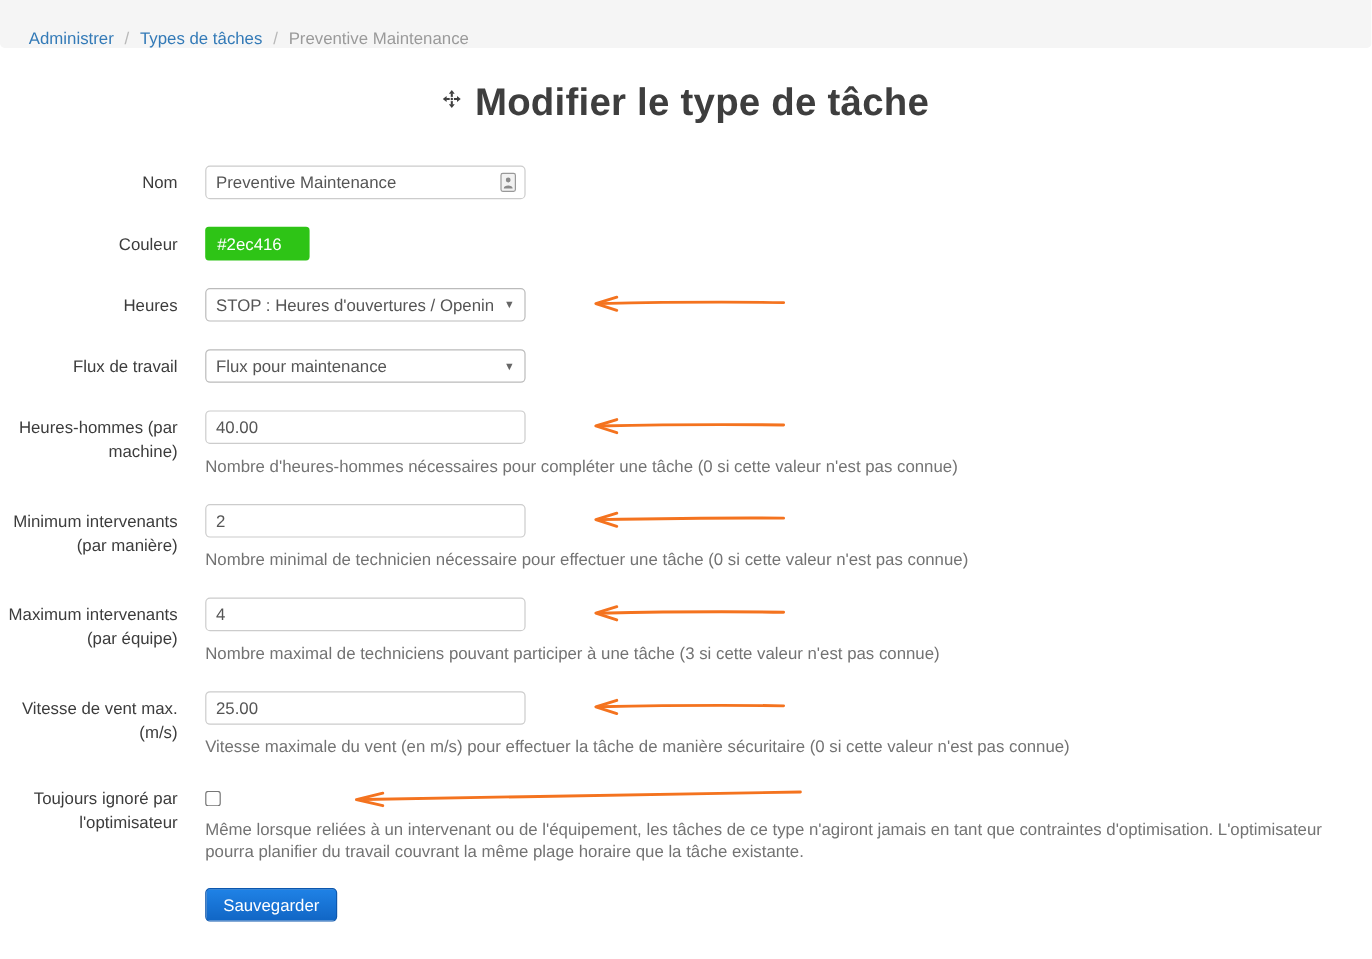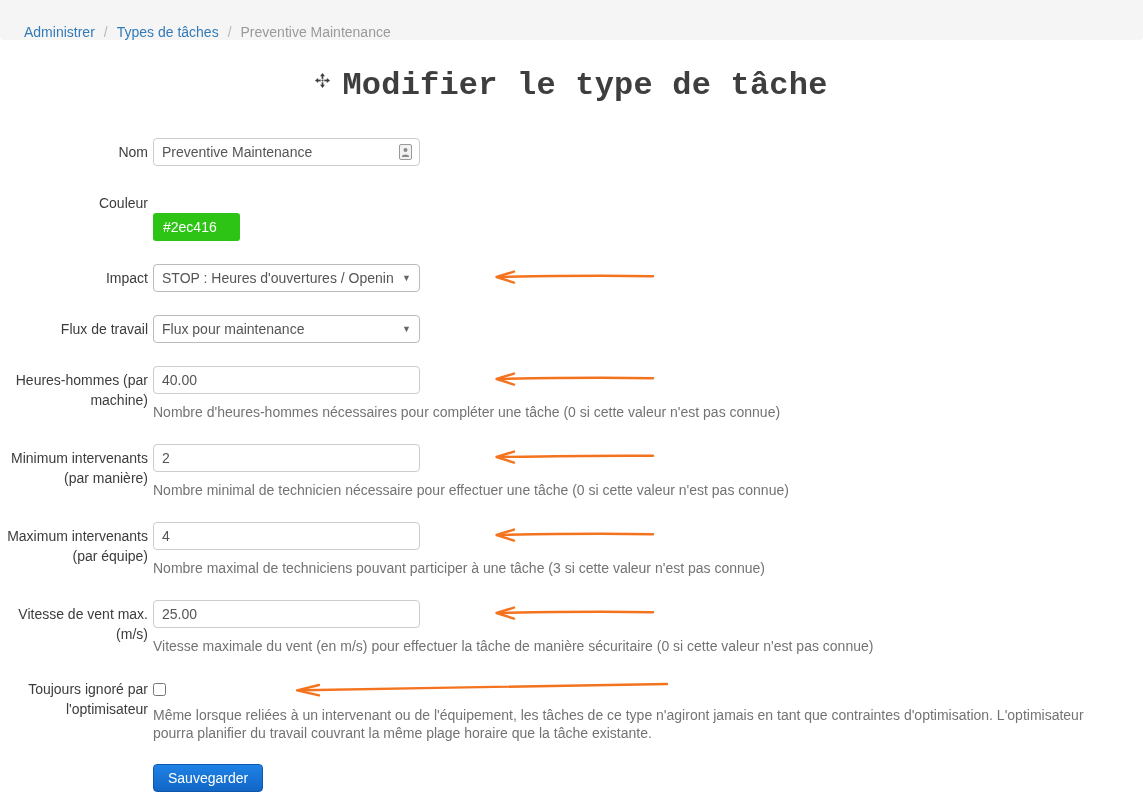--- a/index.html
+++ b/index.html
@@ -11,30 +11,30 @@
     height: 40px; background: #f5f5f5; border-radius: 0 0 4px 4px;
     padding: 0 24px; display: flex; align-items: flex-end; gap: 9px;
   }
   .crumb-link { color: #337ab7; text-decoration: none; cursor: pointer; }
   .crumb-sep { color: #b8b8b8; }
   .crumb-current { color: #9a9a9a; }
 
   
   .page-title {
     margin-top: 27px; text-align: center; font-size: 32px; font-weight: bold;
-    color: #3e3e3e; letter-spacing: 0.2px; font-family: Liberation Mono, monospace;
+    color: #3e3e3e; letter-spacing: 0.2px;
   }
   .title-icon { display: inline-block; vertical-align: 6px; margin-right: 12px; }
   .title-icon svg { display: block; }
 
   
   .form-area { margin-top: 34px; }
   .form-row { display: flex; margin-bottom: 23px; position: relative; }
   .col-label {
-    width: 148px; margin-right: 5px; text-align: right;
+    width: 148px; margin-right: 23px; text-align: right;
     color: #3c3c3c; line-height: 20px; padding-top: 4px; flex: 0 0 148px;
   }
   .col-control { flex: 1; min-width: 0; padding-right: 10px; }
 
   .text-input {
     width: 267px; height: 28px; border: 1px solid #ccc; border-radius: 4px;
     padding: 3px 26px 3px 8px; font-size: 14px; color: #555;
     font-family: "Liberation Sans", sans-serif; outline: none; background: #fff;
   }
   .input-wrap { position: relative; width: 267px; }
@@ -119,26 +119,26 @@
             <path d="M0.8 10 C0.8 6.8 8.2 6.8 8.2 10 Z" fill="#8a8a8a"></path>
           </svg>
         </span>
       </div>
     </div>
   </div>
 
   <div class="form-row">
     <label class="col-label">Couleur</label>
     <div class="col-control">
-      <span class="color-swatch" style="background:#2ec416;margin-top:24px;">#2ec416</span>
-    </div>
-  </div>
-
-  <div class="form-row">
-    <label class="col-label">Impact</label>
+      <span class="color-swatch" style="background:#2ec416;">#2ec416</span>
+    </div>
+  </div>
+
+  <div class="form-row">
+    <label class="col-label">Heures</label>
     <div class="col-control">
       <div class="fake-select">
         <span class="sel-text">STOP : Heures d'ouvertures / Openin</span>
         <span class="caret-down">▼</span>
       </div>
     </div>
     <svg class="anno-arrow arrow-short" width="172" height="16" viewBox="0 0 172 16">
       <path d="M170 7.2 C120 6.4 62 7 16 8" stroke-width="2.4"></path>
       <path d="M31 2.6 L13.5 8 L31 13.6" stroke-width="2.4"></path>
     </svg>

